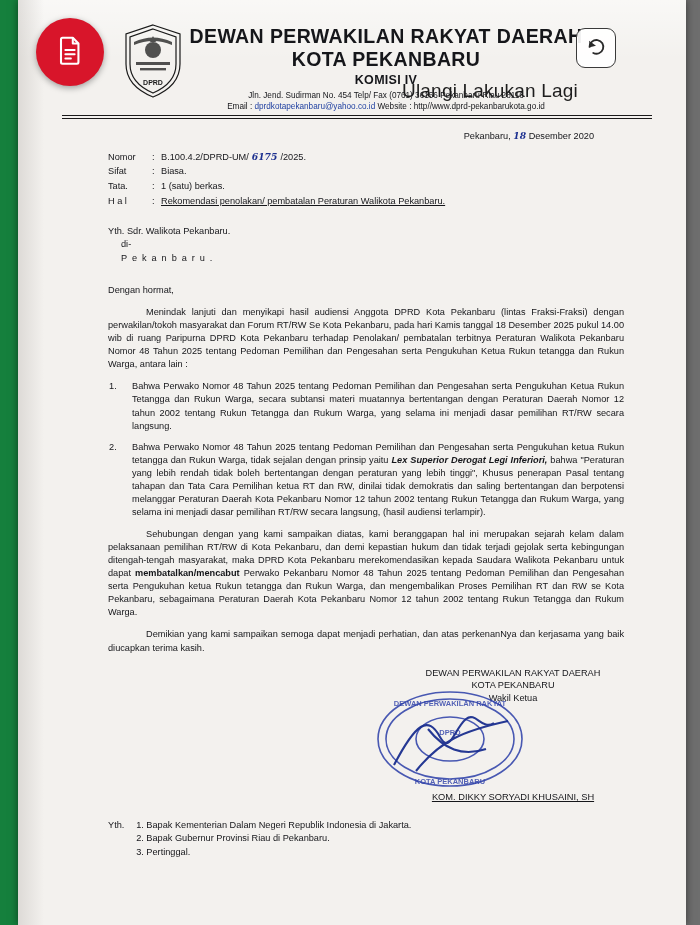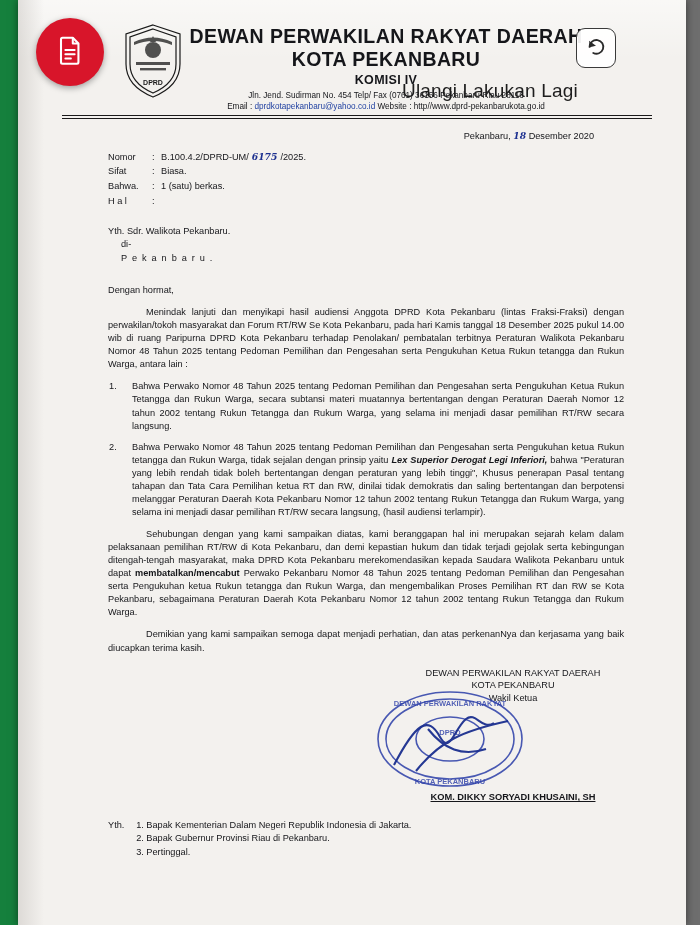--- a/index.html
+++ b/index.html
@@ -178,21 +178,21 @@
     height: 150px;
   }
   .sign-block {
     margin-left: 300px;
     text-align: center;
     width: 210px;
     font-size: 9.2px;
     line-height: 1.4;
   }
   .sign-name {
-    font-weight: bold;
+    font-weight: normal;
     text-decoration: underline;
     font-size: 9.3px;
   }
   .sign-gap { height: 86px; }
   .stamp {
     position: absolute;
     left: 296px;
     top: 12px;
     width: 200px;
     height: 120px;
@@ -306,27 +306,28 @@
           <span class="meta-val">B.100.4.2/DPRD-UM/</span>
           <span class="handwrite" style="margin:0 3px;">6175</span>
           <span class="meta-val">/2025.</span>
         </div>
         <div class="meta-row">
           <span class="meta-label">Sifat</span>
           <span class="meta-colon">:</span>
           <span class="meta-val">Biasa.</span>
         </div>
         <div class="meta-row">
-          <span class="meta-label">Bahwa.</span>
+          <span class="meta-label">Tata.</span>
           <span class="meta-colon">:</span>
           <span class="meta-val">1 (satu) berkas.</span>
         </div>
         <div class="meta-row">
           <span class="meta-label">H a l</span>
           <span class="meta-colon">:</span>
+          <span class="meta-val u">Rekomendasi penolakan/ pembatalan Peraturan Walikota Pekanbaru.</span>
         </div>
       </div>
 
       <div class="addressee">
         <div>Yth. Sdr. Walikota Pekanbaru.</div>
         <div class="indent1">di-</div>
         <div class="indent2">P e k a n b a r u .</div>
       </div>
 
       <div class="body">

